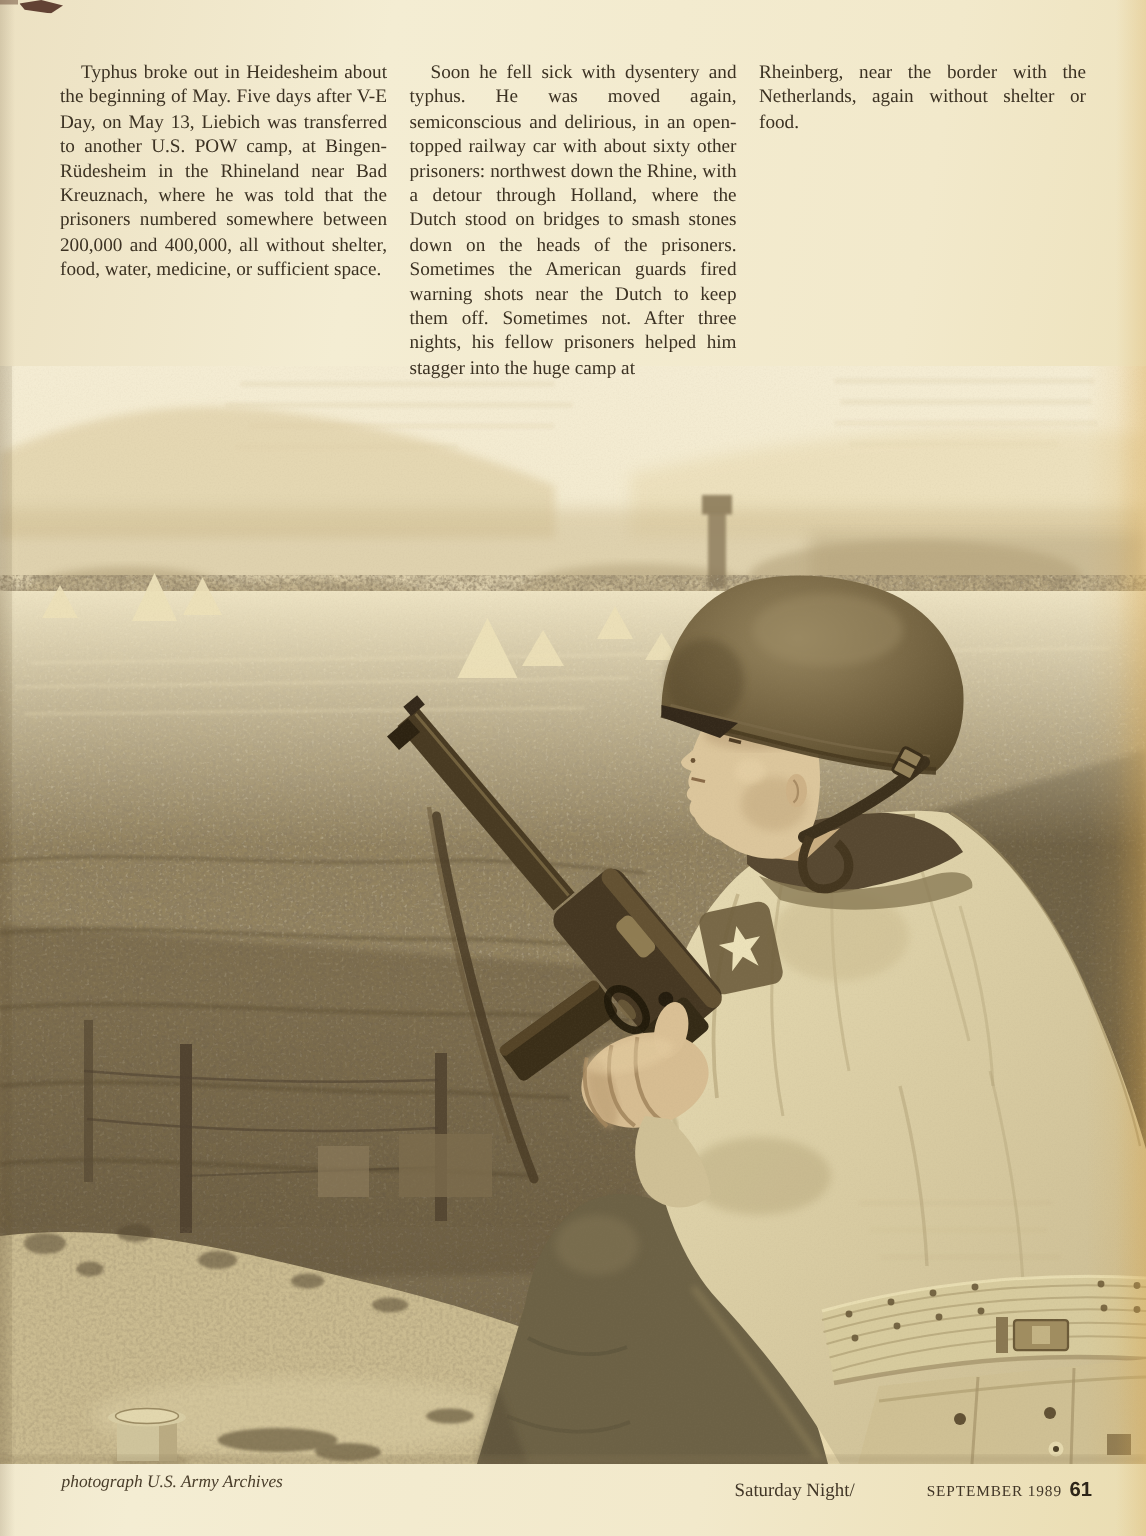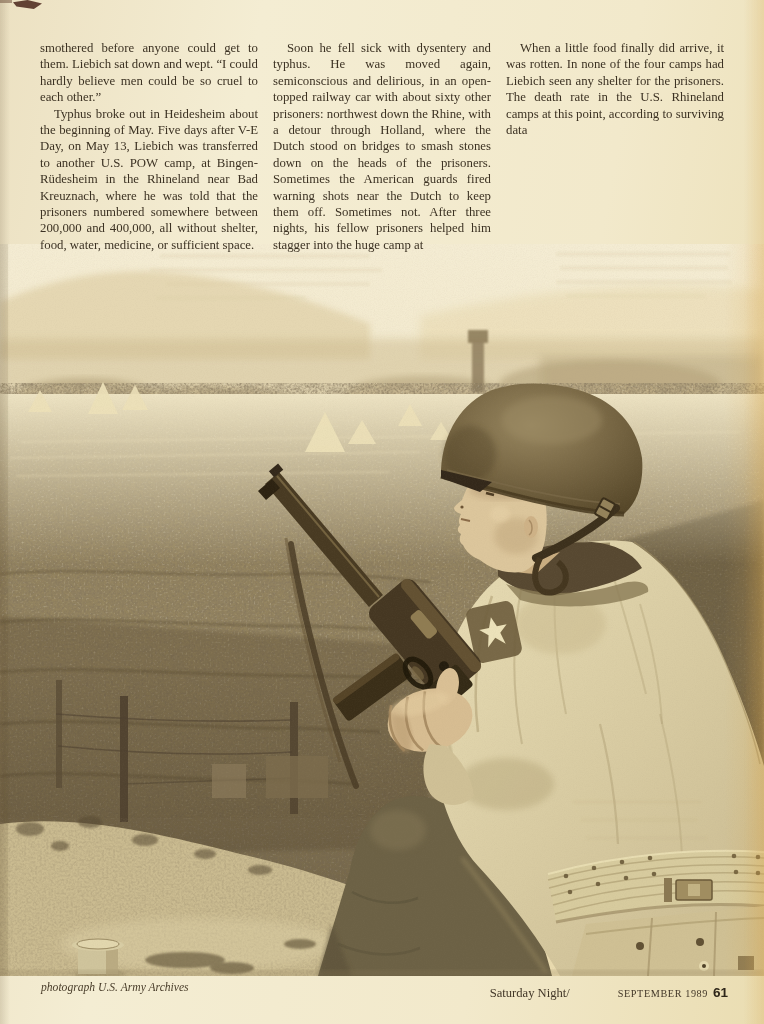--- a/index.html
+++ b/index.html
@@ -34,28 +34,27 @@
 </style>
 </head>
 <body>
 
 <div class="page">
   <div class="speck"></div>
   <div class="speck2"></div>
 
   <div class="columns">
     <div class="col">
-      <p>smothered before anyone could get to them. Liebich sat down and wept. “I could hardly believe men could be so cruel to each other.”</p>
       <p class="indent">Typhus broke out in Heidesheim about the beginning of May. Five days after V-E Day, on May 13, Liebich was transferred to another U.S. POW camp, at Bingen-Rüdesheim in the Rhineland near Bad Kreuznach, where he was told that the prisoners numbered somewhere between 200,000 and 400,000, all without shelter, food, water, medicine, or sufficient space.</p>
     </div>
     <div class="col">
       <p class="indent">Soon he fell sick with dysentery and typhus. He was moved again, semiconscious and delirious, in an open-topped railway car with about sixty other prisoners: northwest down the Rhine, with a detour through Holland, where the Dutch stood on bridges to smash stones down on the heads of the prisoners. Sometimes the American guards fired warning shots near the Dutch to keep them off. Sometimes not. After three nights, his fellow prisoners helped him stagger into the huge camp at</p>
     </div>
     <div class="col">
-      <p class="indent">When a little food finally did arrive, it was rotten. In none of the four camps had Liebich seen any shelter for the prisoners. The death rate in the U.S. Rhineland camps at this point, according to surviving data</p>
+      <p>Rheinberg, near the border with the Netherlands, again without shelter or food.</p>
     </div>
   </div>
 
   <div class="photo" role="img" aria-label="Sepia photograph: U.S. soldier in helmet holding a submachine gun, kneeling on a rise overlooking a vast open-air camp of German prisoners of war">
   <svg viewBox="0 0 764 732" width="764" height="732" xmlns="http://www.w3.org/2000/svg">
     <defs>
       <linearGradient id="skyG" x1="0" y1="0" x2="0" y2="1">
         <stop offset="0" stop-color="#f4ecd3"></stop>
             <stop offset=".6" stop-color="#efe4c2"></stop>
             <stop offset="1" stop-color="#e9daae"></stop>

